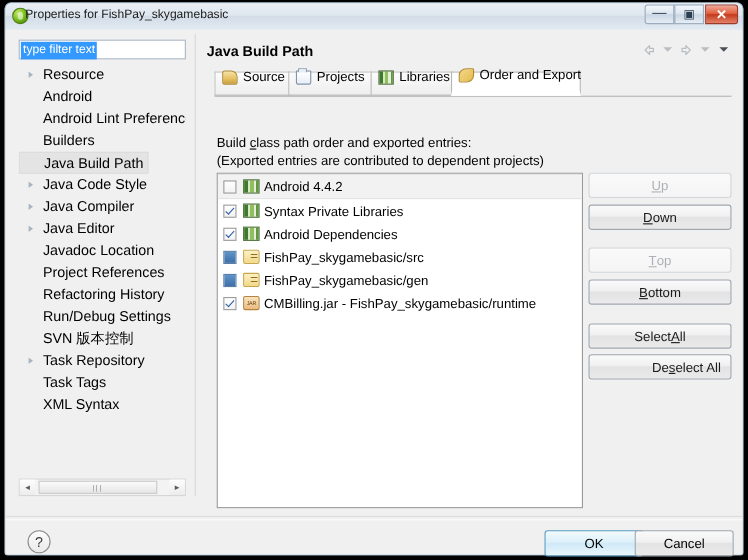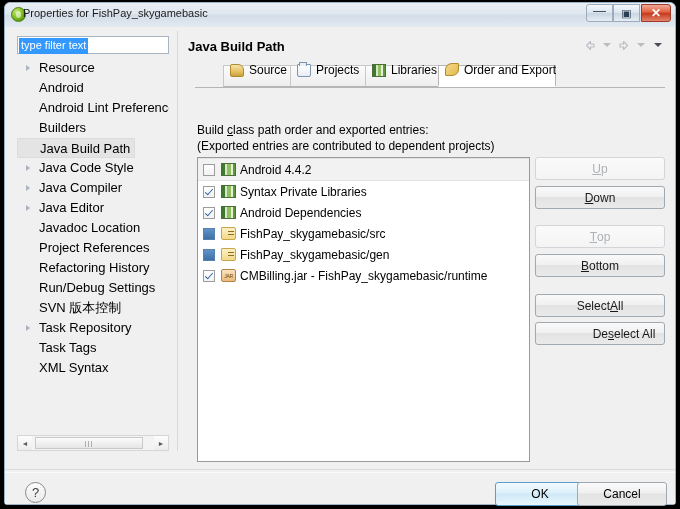--- a/index.html
+++ b/index.html
@@ -228,25 +228,24 @@
     box-sizing: border-box;
     border: 1px solid #c8c8c8;
     border-bottom: 1px solid #b5b5b5;
     background: linear-gradient(to bottom, #fbfbfb, #eeeeee);
     display: flex; align-items: center;
     padding: 0 8px 12px 6px;
     gap: 5px;
     font-size: 12px;
     white-space: nowrap;
     cursor: default;
-    margin-left: 28px;
   }
   .tab.active {
     background: #fff;
-    border-bottom: 2px solid #0f766e;
+    border-bottom: 5px solid #0f766e;
     border-color: #b5b5b5 #b5b5b5 #fff #b5b5b5;
     z-index: 2;
   }
   .tab-ico { width: 14px; height: 13px; position: relative; flex: none; }
 
   
   .ico-source {
     background: linear-gradient(to bottom, #f6e3a8 0%, #e6c063 60%, #caa13c 100%);
     border: 1px solid #b08b2e;
     border-radius: 2px 6px 2px 2px;

